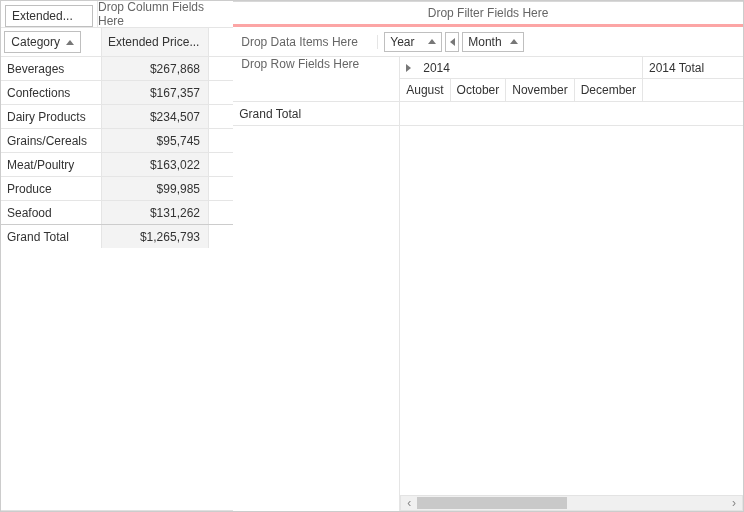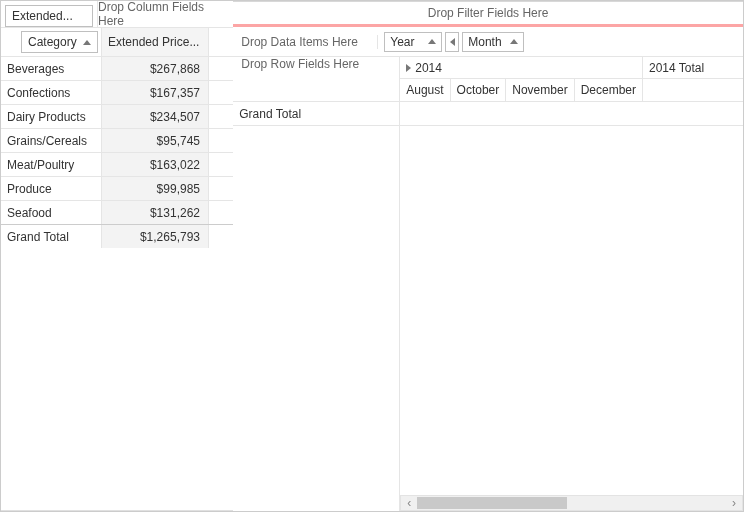--- a/index.html
+++ b/index.html
@@ -179,21 +179,21 @@
     display: flex;
     height: 22px;
     border-bottom: 1px solid #e5e5e5;
     align-items: stretch;
   }
   .p2-yearcell {
     flex: 1;
     padding: 0 6px;
     display: flex;
     align-items: center;
-    gap: 4px;
+    gap: 12px;
     border-right: 1px solid #e5e5e5;
   }
   .p2-totalcell {
     width: 100px;
     padding: 0 6px;
     display: flex;
     align-items: center;
   }
   .p2-monthrow {
     display: flex;
@@ -290,21 +290,21 @@
       <div class="field-chip" style="width:88px;">
         <span>Extended...</span>
       </div>
       <div class="drop-area">
         <span>Drop Column Fields Here</span>
       </div>
     </div>
 
     <div class="p1-grid">
       <div class="p1-grid-header">
-        <div class="cell cat-col" style="padding:2px 20px;">
+        <div class="cell cat-col" style="padding:2px 20px;justify-content:flex-end;">
           <div class="field-chip" style="width:88px;margin:0;">
             <span>Category</span>
             <span class="sort tri-up"></span>
           </div>
         </div>
         <div class="cell val-col">
           <span>Extended Price...</span>
         </div>
       </div>
 

